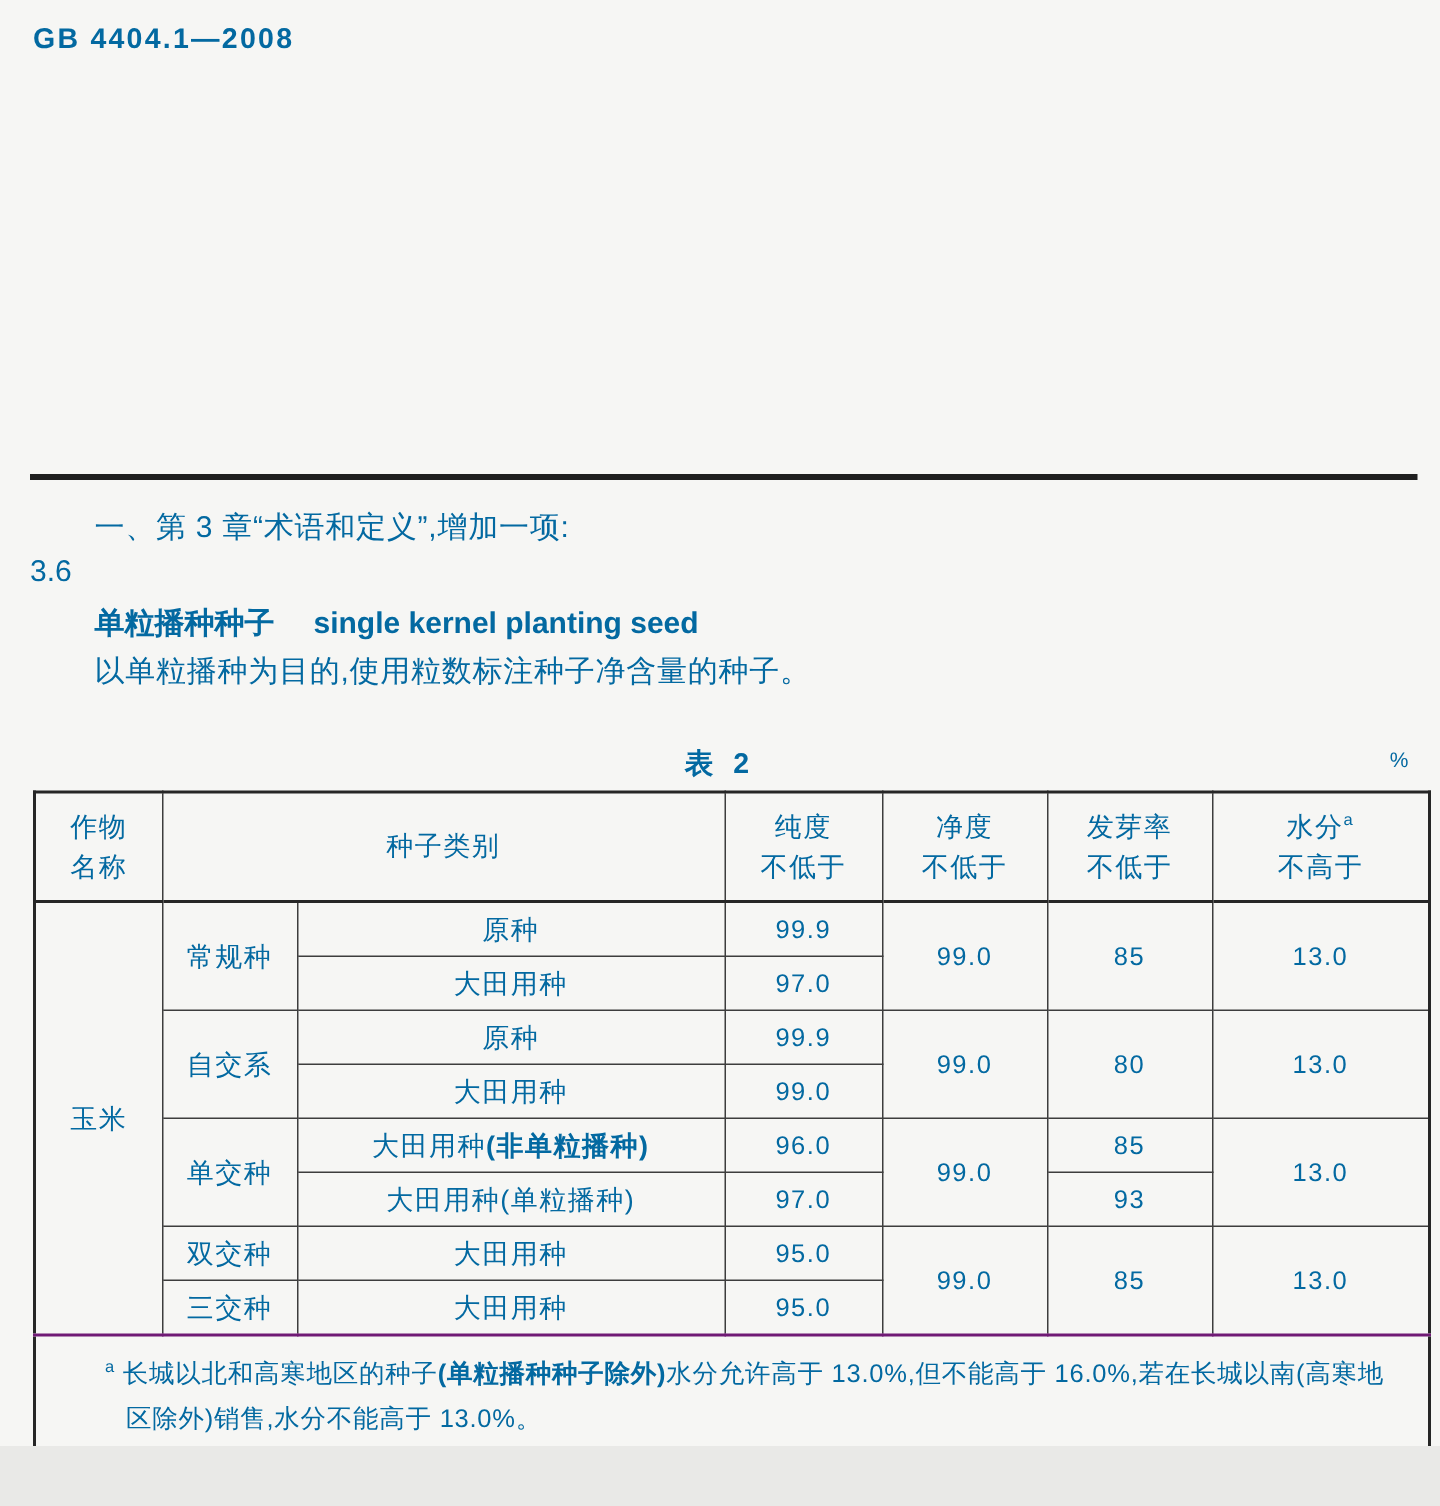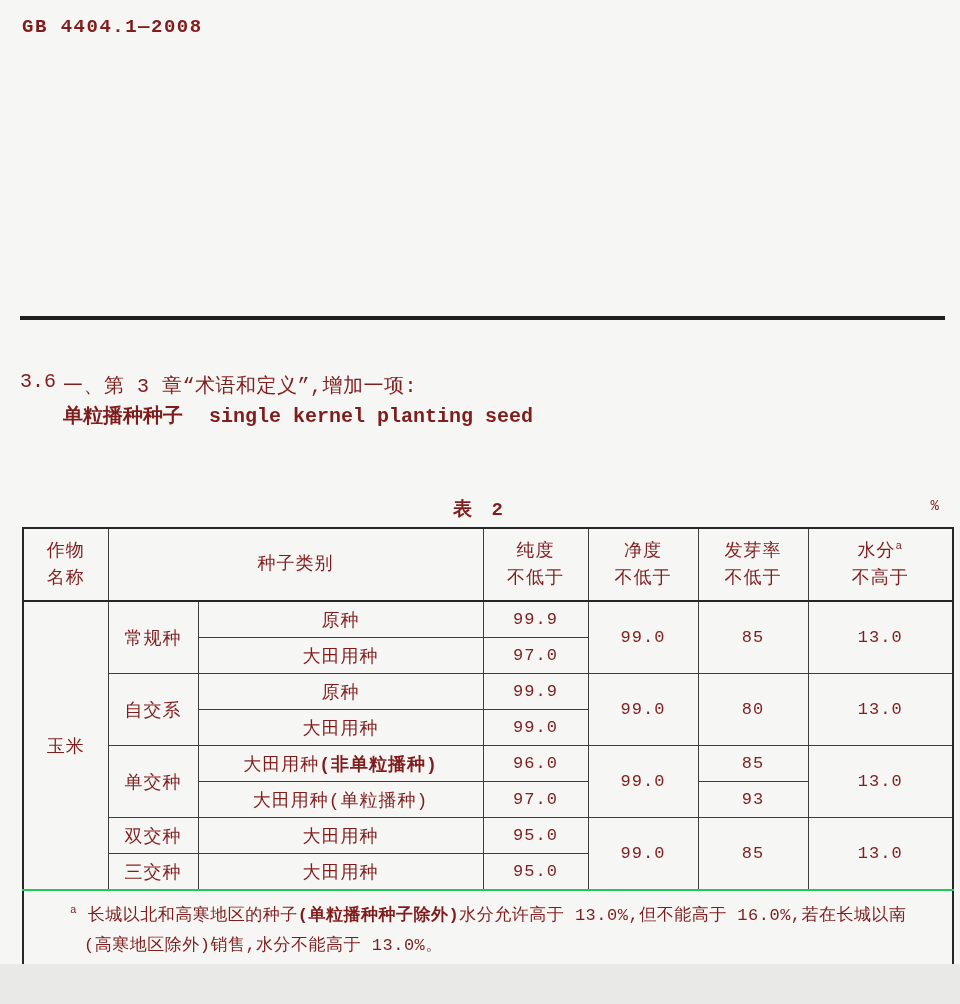--- a/index.html
+++ b/index.html
@@ -1,38 +1,38 @@
 <!DOCTYPE html>
 <html><head>
 <meta charset="utf-8">
 <style>
   html,body{margin:0;padding:0;background:#e9e9e7;}
   .page{
     position:relative;
     width:960px;height:964px;
     margin:0 auto;
     background:#f6f6f4;
-    color:#7f1d1d;
-    font-family:Liberation Mono, monospace;
+    color:#0369a1;
+    font-family:Liberation Sans, sans-serif;
     overflow:hidden;
   }
   .doc-code{
     position:absolute;top:16px;left:22px;
     font-size:19px;font-weight:bold;letter-spacing:1.5px;
   }
   .title-block{
     position:absolute;top:128px;left:0;width:100%;
     text-align:center;font-weight:bold;font-size:27px;line-height:46px;
     letter-spacing:1px;
   }
   .rule{
     position:absolute;top:316px;left:20px;width:925px;height:4px;
     background:#1f1f1f;
   }
-  .para{position:absolute;font-size:20px;letter-spacing:0.5px;white-space:nowrap;margin-top:34px;}
+  .para{position:absolute;font-size:20px;letter-spacing:0.5px;white-space:nowrap;}
   .p-indent{left:63px;}
   .clause-no{position:absolute;top:370px;left:20px;font-size:20px;}
   .term-line{position:absolute;top:402px;left:63px;font-size:20px;font-weight:bold;white-space:nowrap;}
   .term-en{margin-left:26px;letter-spacing:0;margin-top:48px;}
   .caption-row{position:absolute;top:496px;left:15px;width:930px;height:24px;}
   .caption{position:absolute;left:0;width:100%;text-align:center;font-size:19px;font-weight:bold;letter-spacing:4px;}
   .unit{position:absolute;right:6px;top:2px;font-size:14px;}
   table.std{
     position:absolute;top:527px;left:22px;width:930px;
     border-collapse:collapse;table-layout:fixed;
@@ -43,21 +43,21 @@
     text-align:center;vertical-align:middle;
     padding:0;letter-spacing:1px;
     font-weight:normal;
   }
   table.std{border:2px solid #262626;}
   table.std thead th{height:71px;line-height:27px;border-bottom:2px solid #262626;}
   table.std tbody td{height:35px;}
   td.num{font-size:17px;letter-spacing:0.5px;margin-left:10px;}
   .bold-cell{font-weight:bold;}
   tr.footnote-row td{
-    border-top:2px solid #22c55e;
+    border-top:2px solid #701a75;
     text-align:left;vertical-align:middle;
     font-size:17px;line-height:30px;letter-spacing:0.5px;
     padding:10px 20px 10px 60px;text-indent:-14px;
     height:auto;
   }
   sup{font-size:11px;line-height:0;}
 </style>
 </head>
 <body>
 
@@ -71,20 +71,21 @@
   <div class="rule"></div>
 
   <div class="para p-indent" style="top:338px;">一、第 3 章“术语和定义”,增加一项:</div>
 
   <div class="clause-no">3.6</div>
 
   <div class="term-line">
     <span>单粒播种种子</span><span class="term-en">single kernel planting seed</span>
   </div>
 
+  <div class="para p-indent" style="top:434px;">以单粒播种为目的,使用粒数标注种子净含量的种子。</div>
 
 
   <div class="caption-row">
     <div class="caption">表 2</div>
     <div class="unit">%</div>
   </div>
 
   <table class="std">
     <colgroup>
       <col style="width:85px">

